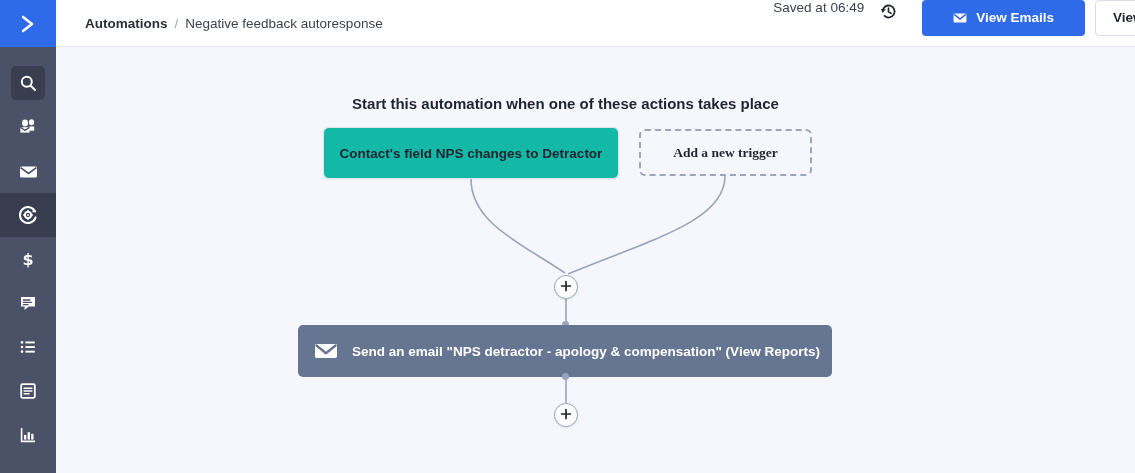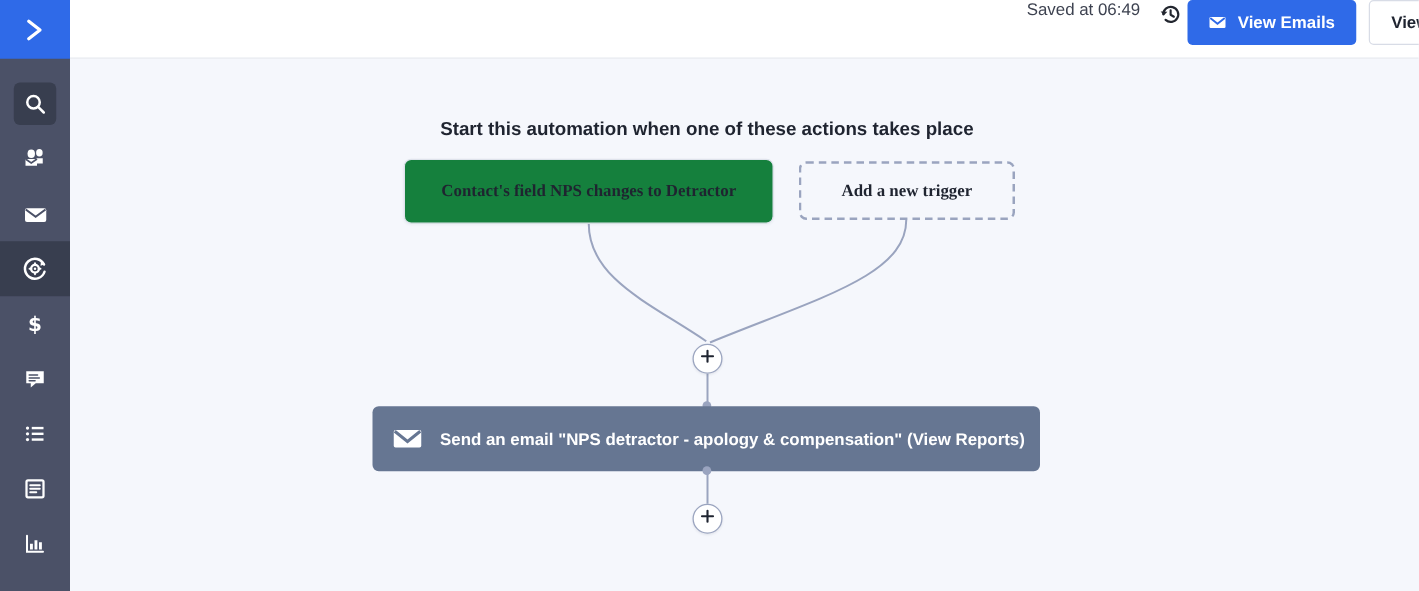--- a/index.html
+++ b/index.html
@@ -100,27 +100,28 @@
     white-space: nowrap;
   }
   .history-btn {
     margin-left: 10px;
     width: 28px; height: 28px;
     display: flex;
     align-items: center;
     justify-content: center;
   }
   .btn-primary {
+    margin-left: 20px;
     background: #2f6ae8;
     color: #ffffff;
     border-radius: 4px;
     height: 36px;
     display: flex;
     align-items: center;
-    padding: 0 17px;
+    padding: 0 31px;
     font-size: 13.5px;
     font-weight: bold;
     white-space: nowrap;
   }
   .btn-primary .env {
     margin-right: 9px;
     display: flex;
     align-items: center;
   }
   .btn-secondary {
@@ -165,33 +166,32 @@
     left: 0; top: 47px;
     width: 1019px;
     text-align: center;
     font-size: 15px;
     font-weight: bold;
     color: #1f2430;
   }
 
   .trigger-card {
     position: absolute;
-    background: #15803d;
+    background: #14b8a6;
     border: 1px solid #dfe3ec;
     border-radius: 6px;
     display: flex;
     align-items: center;
     justify-content: center;
     font-size: 13.5px;
     font-weight: bold;
     color: #1f2430;
     box-sizing: border-box;
     box-shadow: 0 1px 2px rgba(40,50,80,0.05);
     white-space: nowrap;
-    font-family: Liberation Serif, serif;
   }
   #trigger-0 {
     left: 267px; top: 79px;
     width: 296px; height: 52px;
   }
   .trigger-add {
     position: absolute;
     left: 583px; top: 81px;
     width: 173px; height: 47px;
     border: 2px dashed #9aa4bf;
@@ -394,20 +394,25 @@
               </g>
             </svg>
           </span>
         </span>
       </div>
 
     </div>
   </div>
 
   <div class="header">
+    <div class="breadcrumb">
+      <span class="crumb-root">Automations</span>
+      <span class="crumb-sep">/</span>
+      <span class="crumb-current">Negative feedback autoresponse</span>
+    </div>
 
     <div class="header-right">
       <span class="saved-text">Saved at 06:49</span>
 
       <div class="history-btn">
         <span>
           <svg width="19" height="19" viewBox="0 0 19 19">
             <path d="M3.6 9.5a6 6 0 1 1 1.9 4.4" fill="none" stroke="#22262f" stroke-width="1.8" stroke-linecap="round"></path>
             <path d="M1.5 7.1 L4.2 10.1 L6.9 7.3 Z" fill="#22262f"></path>
             <path d="M9.5 6.2v3.6l2.6 1.6" fill="none" stroke="#22262f" stroke-width="1.7" stroke-linecap="round" stroke-linejoin="round"></path>

